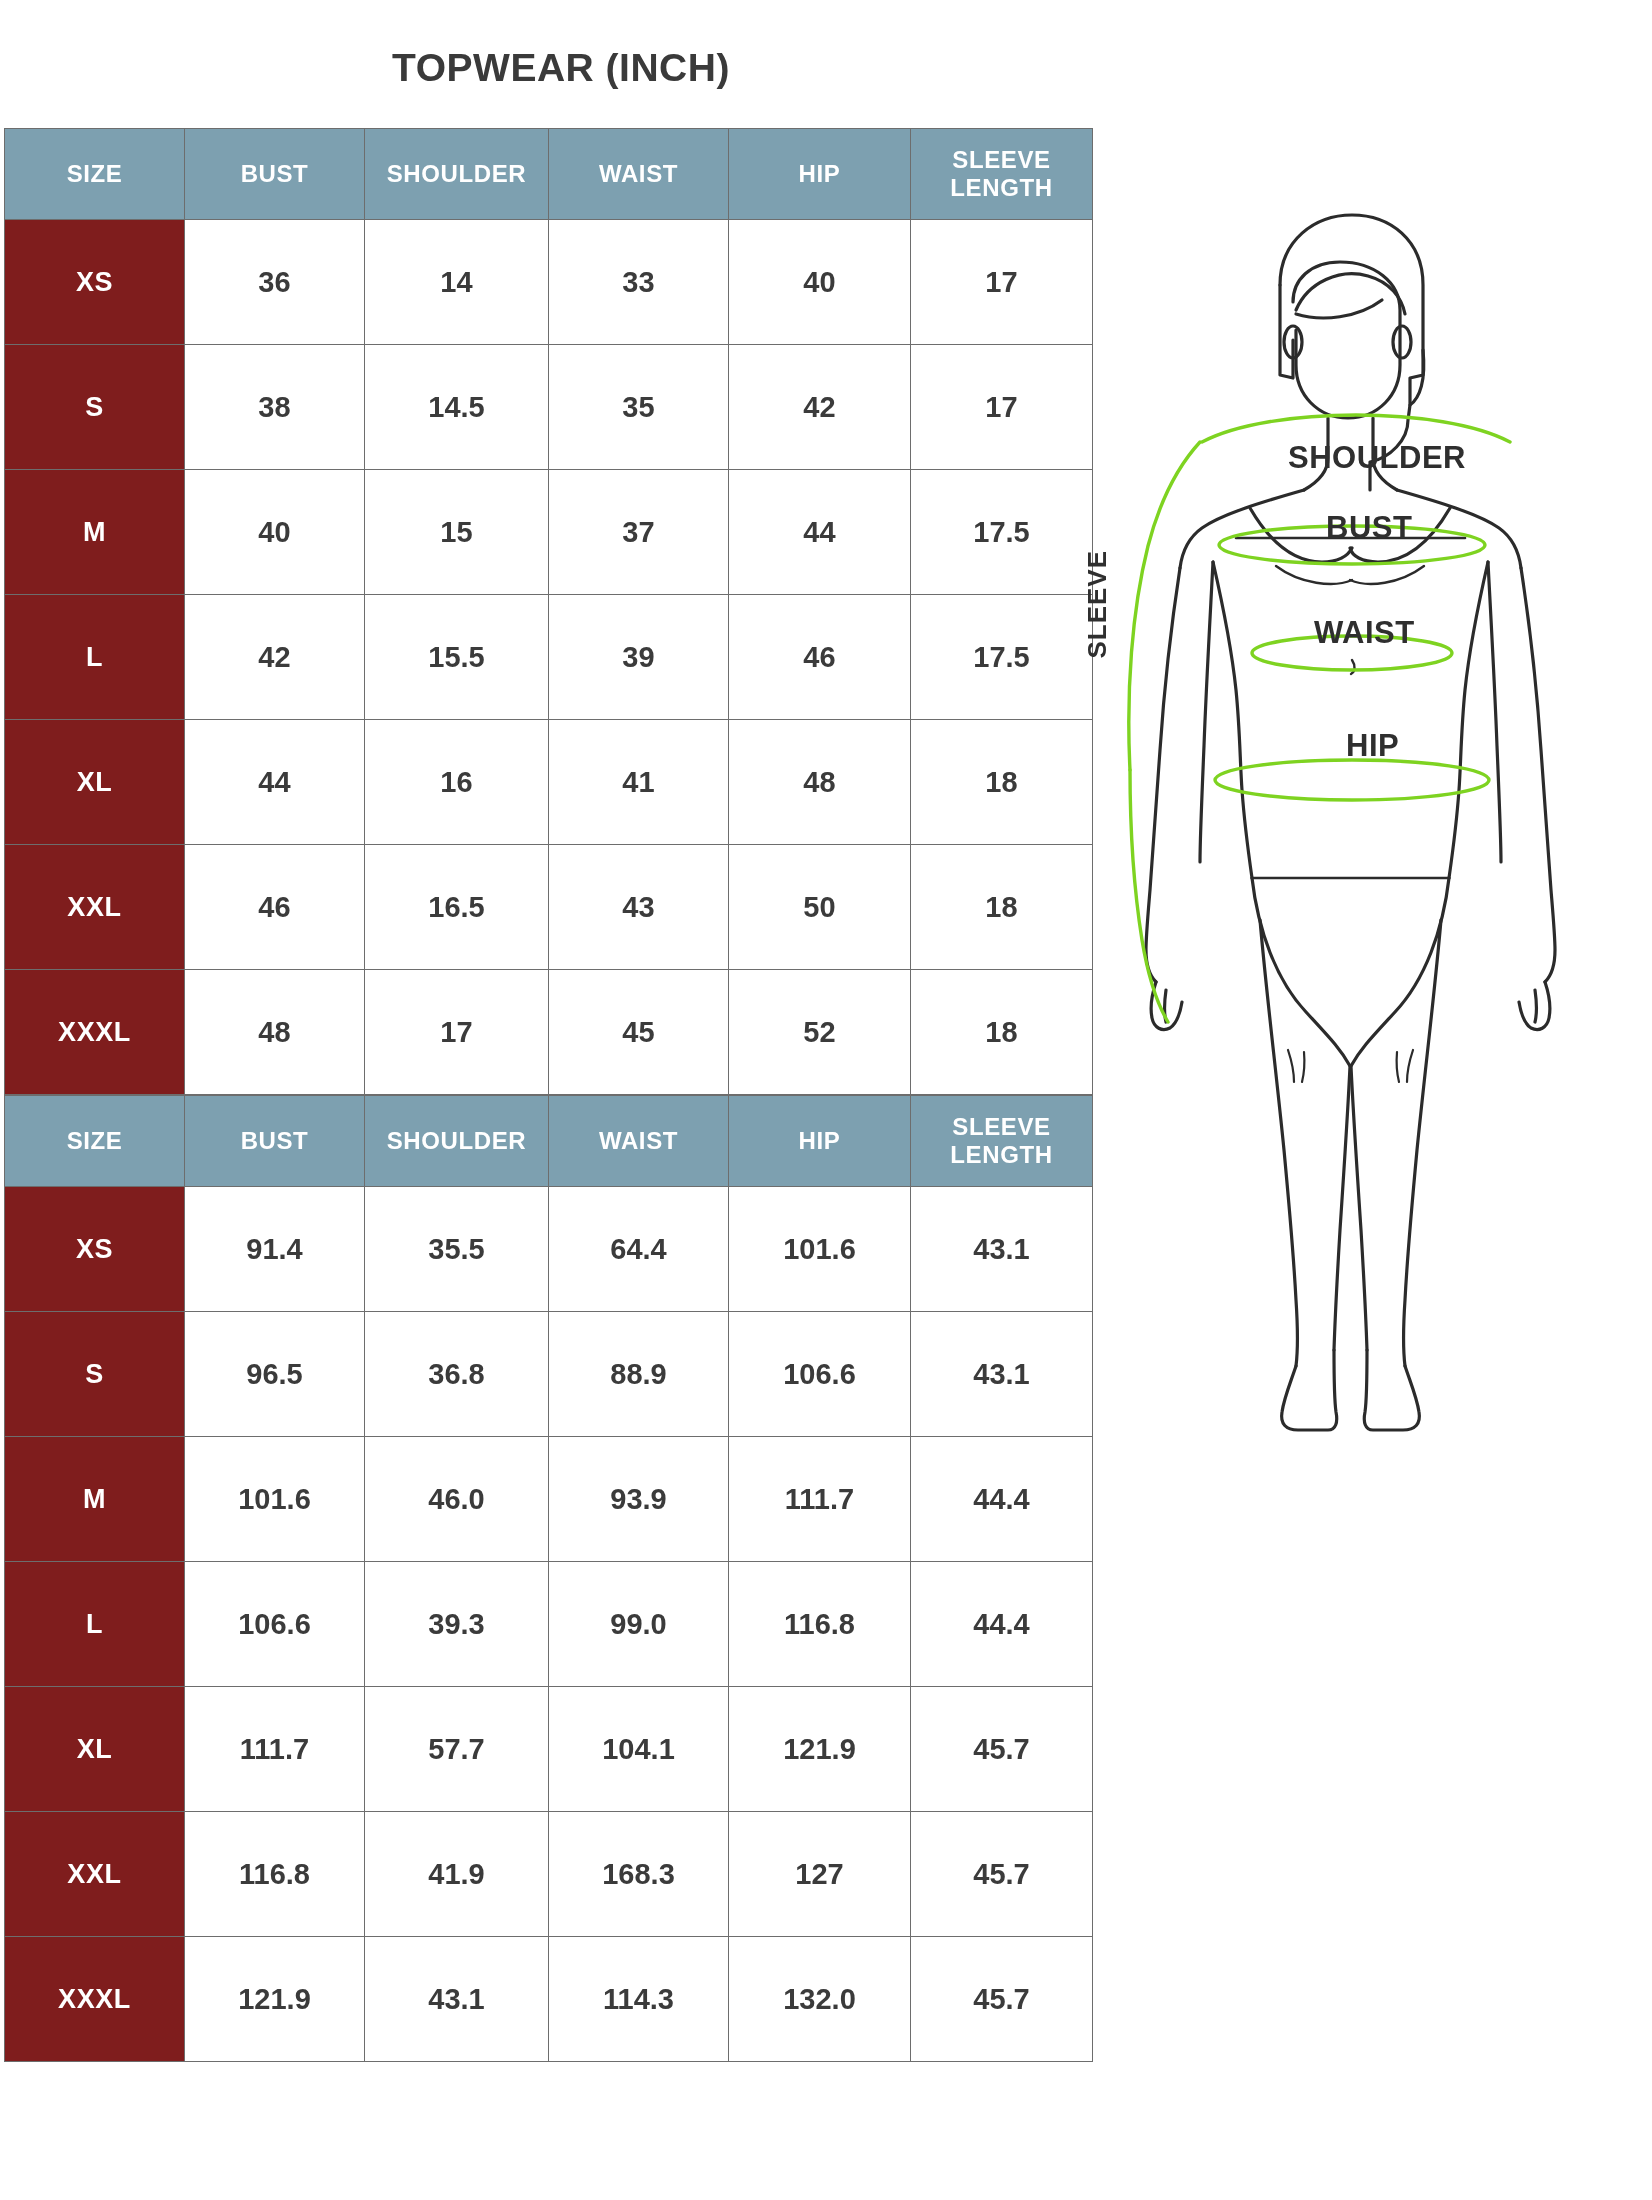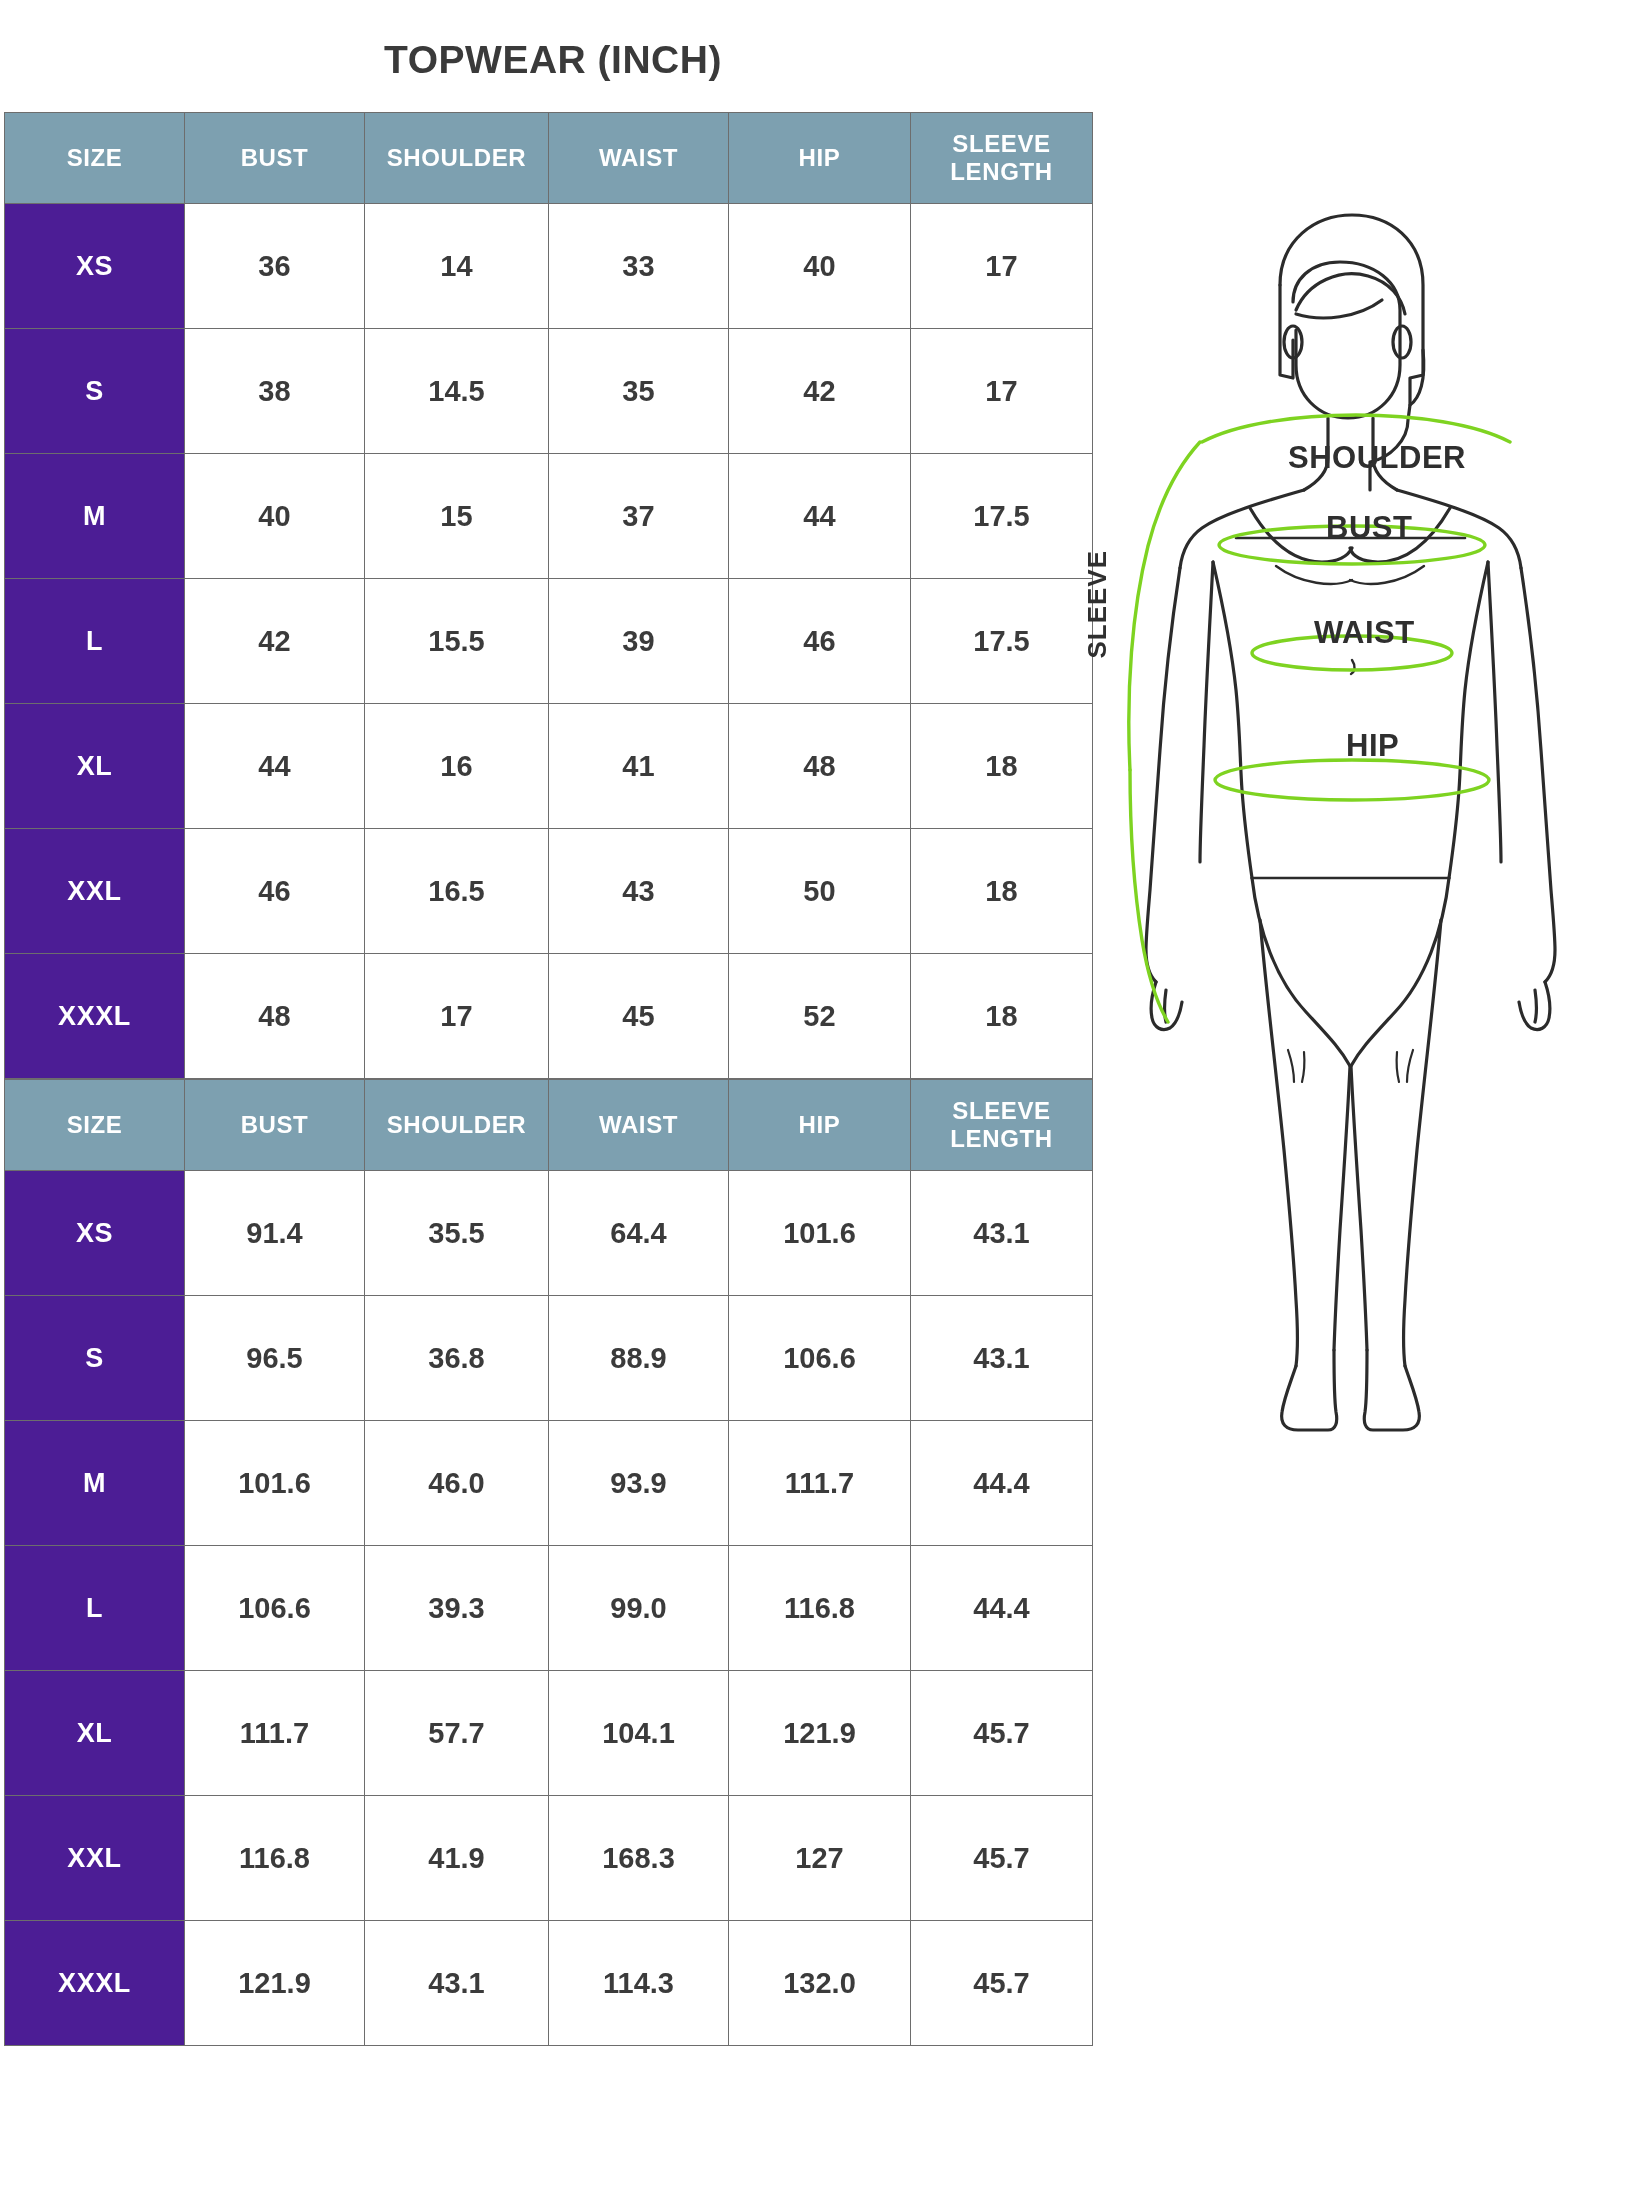--- a/index.html
+++ b/index.html
@@ -25,21 +25,21 @@
     left: 0px;
     top: 0px;
     width: 1100px;
   }
   .table-title {
     text-align: center;
     font-size: 39px;
     font-weight: bold;
     color: #3a3a3a;
     letter-spacing: 0.5px;
-    margin: 8px;
+    margin: 16px;
     padding: 30px 0 22px 0;
     width: 1090px;
   }
   table.size-table {
     border-collapse: collapse;
     table-layout: fixed;
     width: 1088px;
     margin-left: 4px;
   }
   table.size-table th,
@@ -51,21 +51,21 @@
   table.size-table th {
     background: #7da0b0;
     color: #ffffff;
     font-size: 24px;
     font-weight: bold;
     letter-spacing: 0.6px;
     height: 88px;
     line-height: 1.15;
   }
   table.size-table td.size-cell {
-    background: #4c1d95;
+    background: #7f1d1d;
     color: #ffffff;
     font-size: 27px;
     font-weight: bold;
     letter-spacing: 0.6px;
   }
   table.size-table td {
     background: #ffffff;
     color: #3b3b3b;
     font-size: 29px;
     font-weight: bold;

